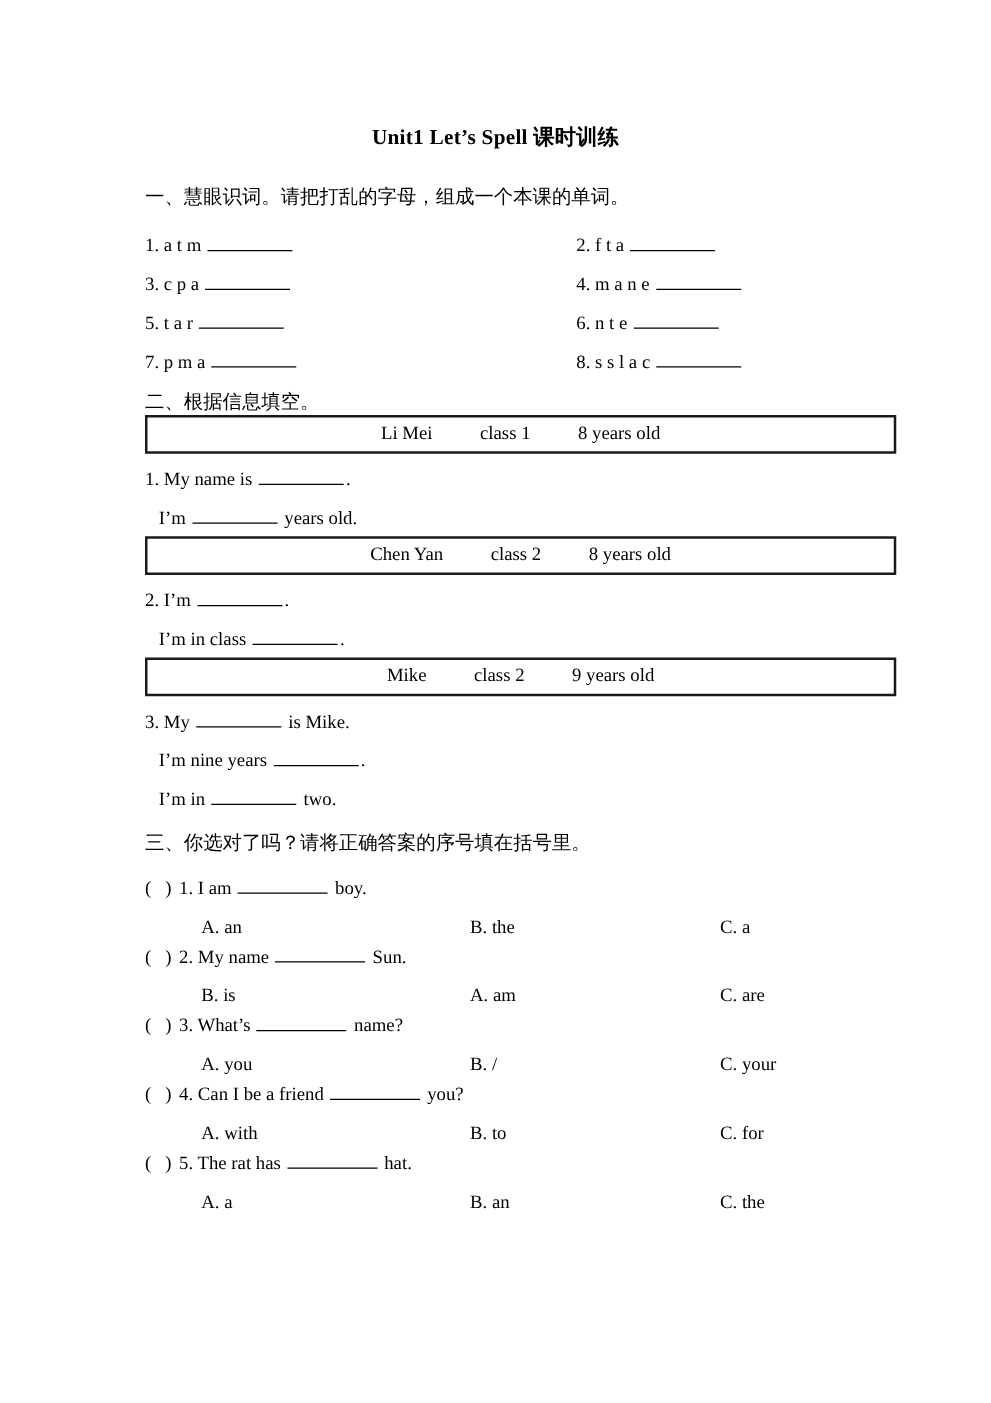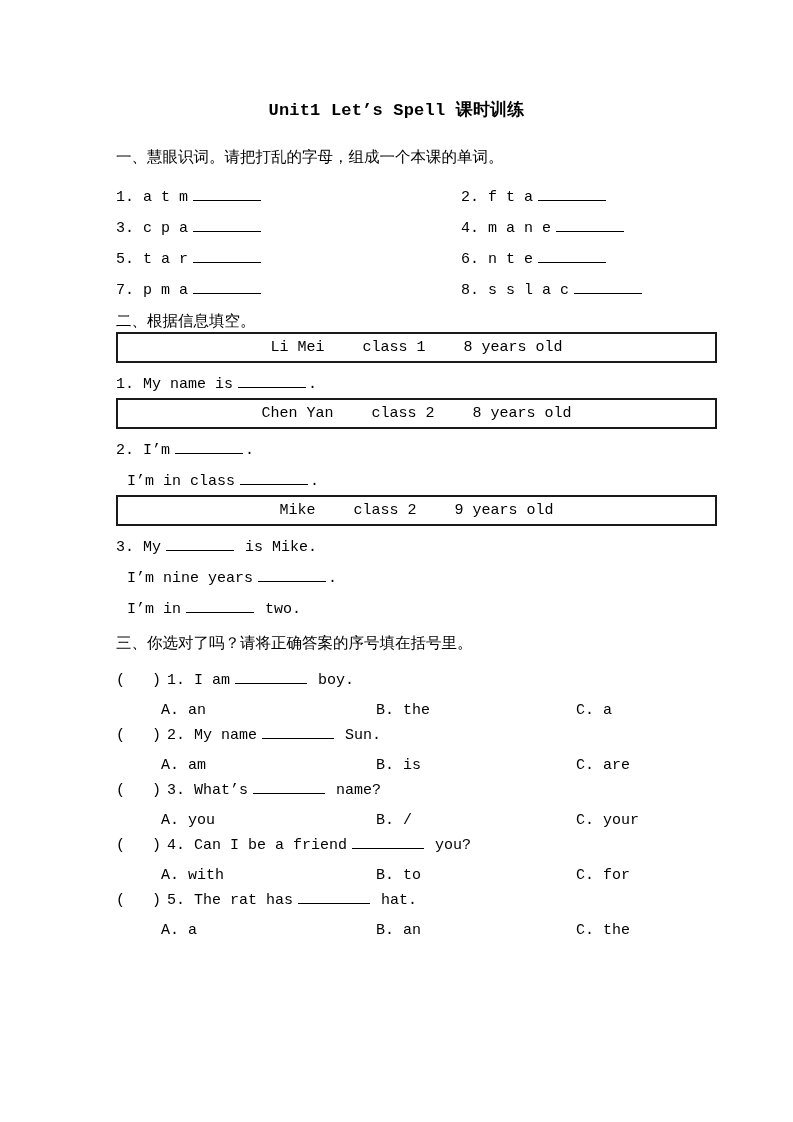--- a/index.html
+++ b/index.html
@@ -1,21 +1,21 @@
 <!DOCTYPE html>
 <html><head>
 <meta charset="utf-8">
 <style>
   html, body { margin: 0; padding: 0; background: #ffffff; }
   .page {
     position: relative;
     width: 793px;
     height: 1122px;
     background: #ffffff;
-    font-family: Liberation Mono, monospace;
+    font-family: Liberation Serif, serif;
     font-size: 15px;
     color: #000000;
     overflow: hidden;
     box-sizing: border-box;
   }
   .content { padding: 0 76px 0 116px; box-sizing: border-box; }
   .title {
     padding-top: 98px;
     text-align: center;
     font-weight: bold;
@@ -102,20 +102,21 @@
     </div>
 
     <div class="sec-heading tight">二、根据信息填空。</div>
 
     <div class="info-box">
       <span>Li Mei</span>
       <span>class 1</span>
       <span>8 years old</span>
     </div>
     <div class="fill-line"><span>1. My name is</span><span class="blank"></span><span>.</span></div>
+    <div class="fill-line indent"><span>I’m</span><span class="blank"></span><span> years old.</span></div>
 
     <div class="info-box mid">
       <span>Chen Yan</span>
       <span>class 2</span>
       <span>8 years old</span>
     </div>
     <div class="fill-line"><span>2. I’m</span><span class="blank"></span><span>.</span></div>
     <div class="fill-line indent"><span>I’m in class</span><span class="blank"></span><span>.</span></div>
 
     <div class="info-box mid">
@@ -131,22 +132,22 @@
 
     <div class="q-stem first"><span class="paren">(   )</span><span class="stem-text">1. I am</span><span class="blank wide"></span><span> boy.</span></div>
     <div class="options">
       <span>A. an</span>
       <span>B. the</span>
       <span>C. a</span>
     </div>
 
     <div class="q-stem"><span class="paren">(   )</span><span class="stem-text">2. My name</span><span class="blank wide"></span><span> Sun.</span></div>
     <div class="options">
+      <span>B. is</span>
       <span>A. am</span>
-      <span>B. is</span>
       <span>C. are</span>
     </div>
 
     <div class="q-stem"><span class="paren">(   )</span><span class="stem-text">3. What’s</span><span class="blank wide"></span><span> name?</span></div>
     <div class="options">
       <span>A. you</span>
       <span>B. /</span>
       <span>C. your</span>
     </div>
 

